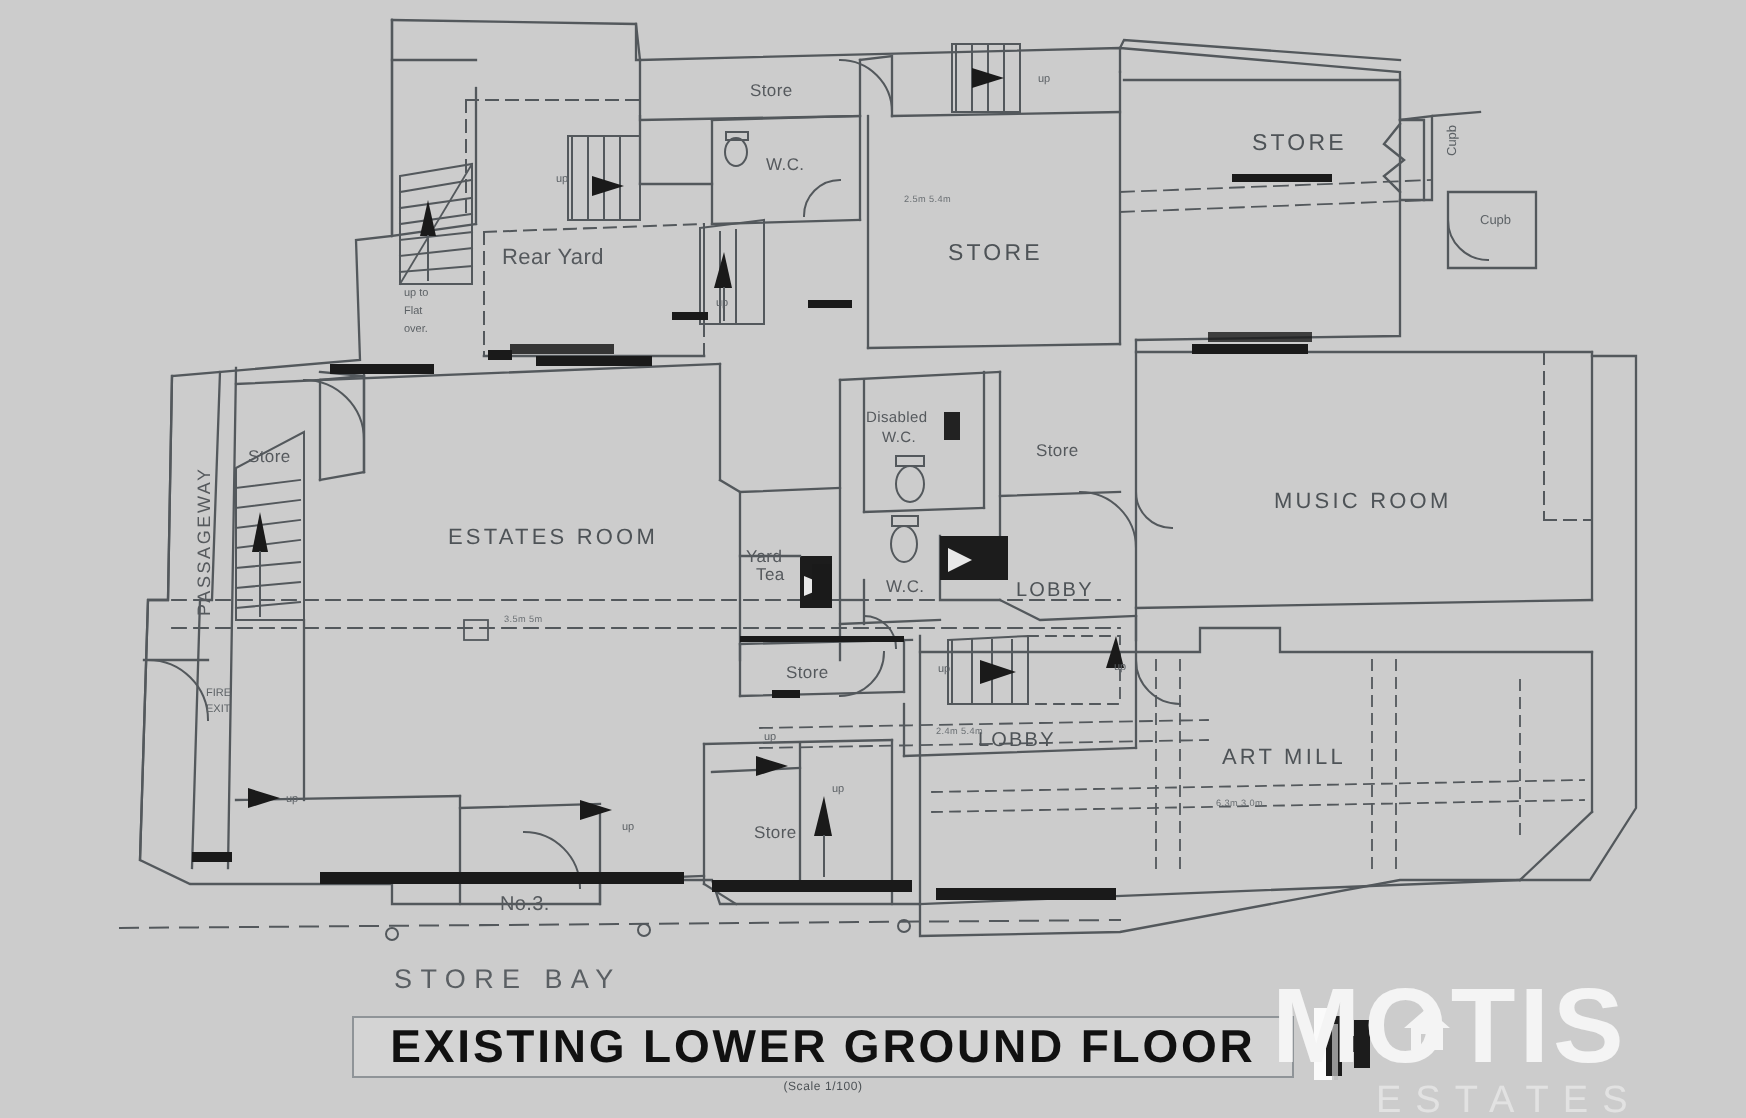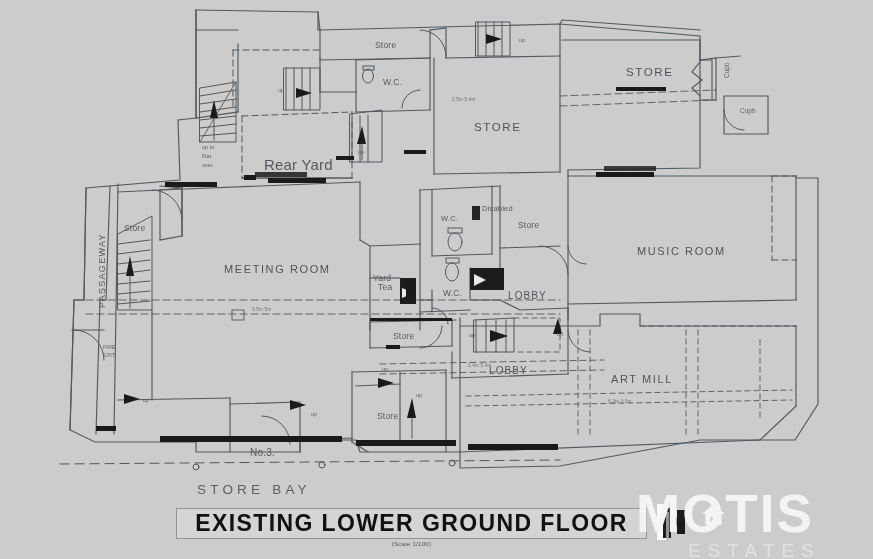--- a/index.html
+++ b/index.html
@@ -438,41 +438,41 @@
       <circle cx="196" cy="467" r="3" stroke-width="1"></circle>
       <circle cx="322" cy="465" r="3" stroke-width="1"></circle>
       <circle cx="452" cy="463" r="3" stroke-width="1"></circle>
 
       <g stroke-dasharray="5 4" stroke-width="0.9">
         <path d="M760 340 L760 420"></path>
       </g>
     </g>
   </svg>
 
-  <div class="lbl lbl-room" style="left:224px; top:264px;">MEETING ROOM</div>
+  <div class="lbl lbl-room" style="left:224px; top:264px;">ESTATES ROOM</div>
   <div class="lbl lbl-room" style="left:637px; top:246px;">MUSIC ROOM</div>
   <div class="lbl lbl-room" style="left:611px; top:374px;">ART MILL</div>
 
   <div class="lbl lbl-sub" style="left:375px; top:41px;">Store</div>
   <div class="lbl lbl-room" style="left:626px; top:66px; font-size:11.5px;">STORE</div>
   <div class="lbl lbl-room" style="left:474px; top:121px; font-size:11.5px;">STORE</div>
 
   <div class="lbl lbl-sub" style="left:124px; top:224px;">Store</div>
   <div class="lbl lbl-sub" style="left:518px; top:221px;">Store</div>
   <div class="lbl lbl-sub" style="left:393px; top:332px;">Store</div>
   <div class="lbl lbl-sub" style="left:377px; top:412px;">Store</div>
 
-  <div class="lbl lbl-sub" style="left:264px; top:124px; font-size:15px;margin-top:33px;">Rear Yard</div>
+  <div class="lbl lbl-sub" style="left:251px; top:124px; font-size:11px;">Rear Yard</div>
 
   <div class="lbl lbl-room" style="left:508px; top:291px; font-size:10px; letter-spacing:1.1px;">LOBBY</div>
   <div class="lbl lbl-room" style="left:489px; top:366px; font-size:10px; letter-spacing:1.1px;">LOBBY</div>
 
   <div class="lbl lbl-sub" style="left:383px; top:78px;">W.C.</div>
   <div class="lbl lbl-sub" style="left:443px; top:289px;">W.C.</div>
-  <div class="lbl lbl-sub" style="left:447px; top:205px; font-size:7.5px;padding-left:35px;">Disabled</div>
+  <div class="lbl lbl-sub" style="left:433px; top:205px; font-size:7.5px;">Disabled</div>
   <div class="lbl lbl-sub" style="left:441px; top:215px; font-size:7.5px;">W.C.</div>
 
   <div class="lbl lbl-sub" style="left:378px; top:263px;margin-top:20px;">Tea</div>
   <div class="lbl lbl-sub" style="left:373px; top:274px;">Yard</div>
 
   <div class="lbl lbl-sub vert" style="left:98px; top:308px; font-size:9px; letter-spacing:1.3px;">PASSAGEWAY</div>
 
   <div class="lbl lbl-tiny rot-cupb" style="left:724px; top:78px; font-size:6.5px;">Cupb</div>
   <div class="lbl lbl-tiny" style="left:740px; top:108px; font-size:6.5px;">Cupb</div>
 

